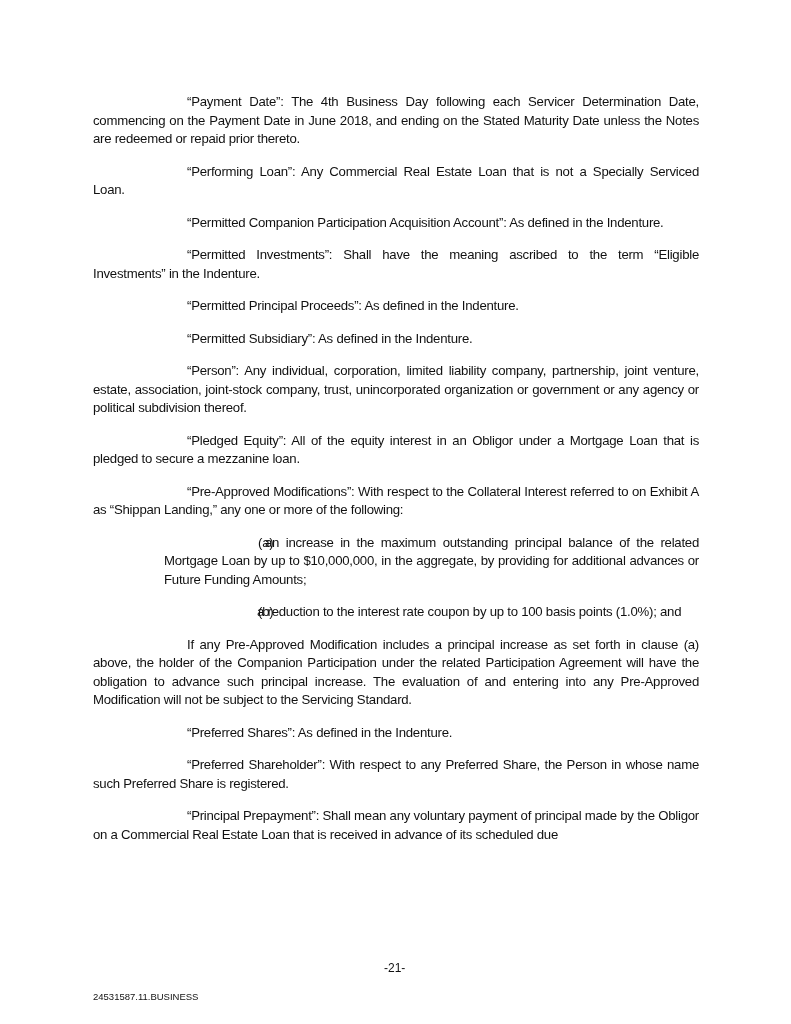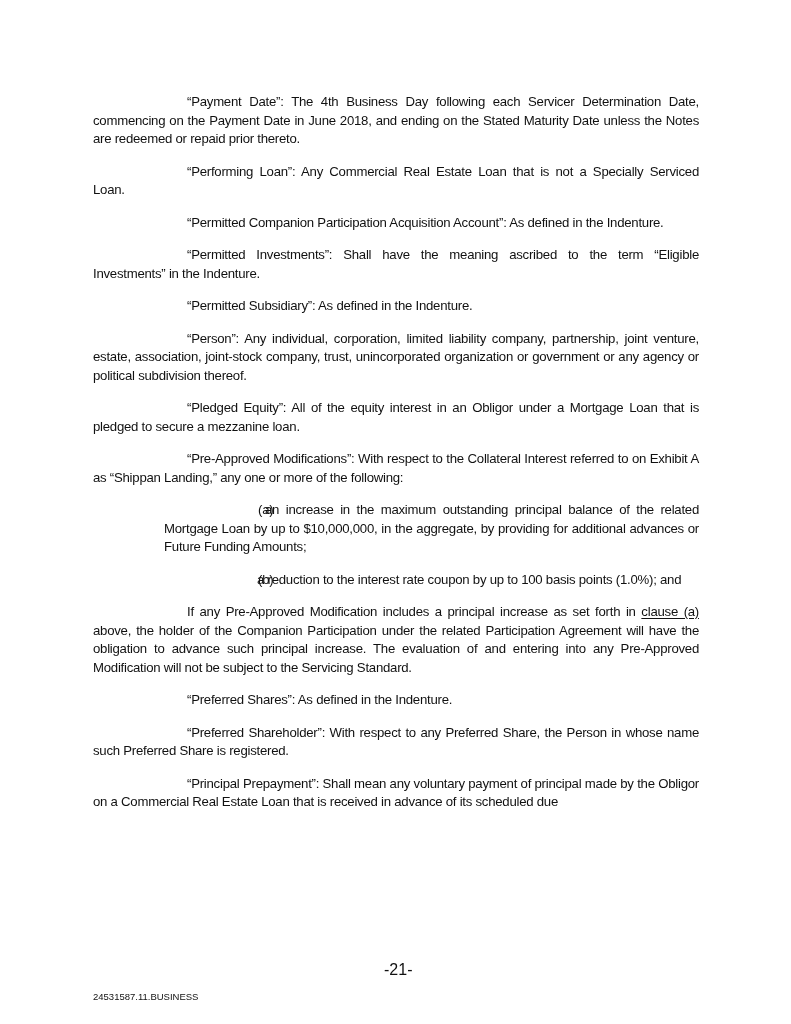--- a/index.html
+++ b/index.html
@@ -5,37 +5,38 @@
   html, body { margin: 0; padding: 0; background: #ffffff; }
   body { width: 791px; height: 1024px; position: relative; overflow: hidden;
          font-family: "Liberation Sans", sans-serif; color: #111; }
   .page { position: absolute; left: 93px; top: 93px; width: 606px;
           font-size: 13.2px; line-height: 18.5px; letter-spacing: -0.25px; }
   .para { margin: 0 0 14px 0; text-align: justify; text-indent: 94px; }
   .para.clause { margin-left: 71px; text-indent: 47px; }
   .term { text-underline-offset: 2px; }
   .label { display: inline-block; width: 46px; }
   .label.wide { width: 54px; }
-  .ul { text-decoration: underline; text-underline-offset: 2px; margin-top: 23px; }
+  .ul { text-underline-offset: 2px; margin-top: 23px; }
   .footer-left { position: absolute; left: 93px; top: 963px; font-size: 9.5px; margin-top: 28px; }
-  .footer-center { position: absolute; left: 384px; top: 961px; font-size: 16px; }
+  .footer-center { position: absolute; left: 384px; top: 961px; font-size: 12px; }
 </style>
 </head>
 <body>
 
 <div class="page">
 
   <p class="para"><span>“</span><span class="term">Payment Date</span><span>”:  </span><span>The 4th Business Day following each Servicer Determination Date, commencing on the Payment Date in June 2018, and ending on the Stated Maturity Date unless the Notes are redeemed or repaid prior thereto.</span></p>
 
   <p class="para"><span>“</span><span class="term">Performing Loan</span><span>”:  </span><span>Any Commercial Real Estate Loan that is not a Specially Serviced Loan.</span></p>
 
   <p class="para"><span>“</span><span class="term">Permitted Companion Participation Acquisition Account</span><span>”: </span><span>As defined in the Indenture.</span></p>
 
   <p class="para"><span>“</span><span class="term">Permitted Investments</span><span>”:  </span><span>Shall have the meaning ascribed to the term “Eligible Investments” in the Indenture.</span></p>
 
+  <p class="para"><span>“</span><span class="term">Permitted Principal Proceeds</span><span>”: </span><span>As defined in the Indenture.</span></p>
 
   <p class="para"><span>“</span><span class="term">Permitted Subsidiary</span><span>”:  </span><span>As defined in the Indenture.</span></p>
 
   <p class="para"><span>“</span><span class="term">Person</span><span>”:  </span><span>Any individual, corporation, limited liability company, partnership, joint venture, estate, association, joint-stock company, trust, unincorporated organization or government or any agency or political subdivision thereof.</span></p>
 
   <p class="para"><span>“</span><span class="term">Pledged Equity</span><span>”:  </span><span>All of the equity interest in an Obligor under a Mortgage Loan that is pledged to secure a mezzanine loan.</span></p>
 
   <p class="para"><span>“</span><span class="term">Pre-Approved Modifications</span><span>”:  </span><span>With respect to the Collateral Interest referred to on Exhibit A as “Shippan Landing,” any one or more of the following:</span></p>
 
   <p class="para clause"><span class="label wide">(a)</span><span>an increase in the maximum outstanding principal balance of the related Mortgage Loan by up to $10,000,000, in the aggregate, by providing for additional advances or Future Funding Amounts;</span></p>

